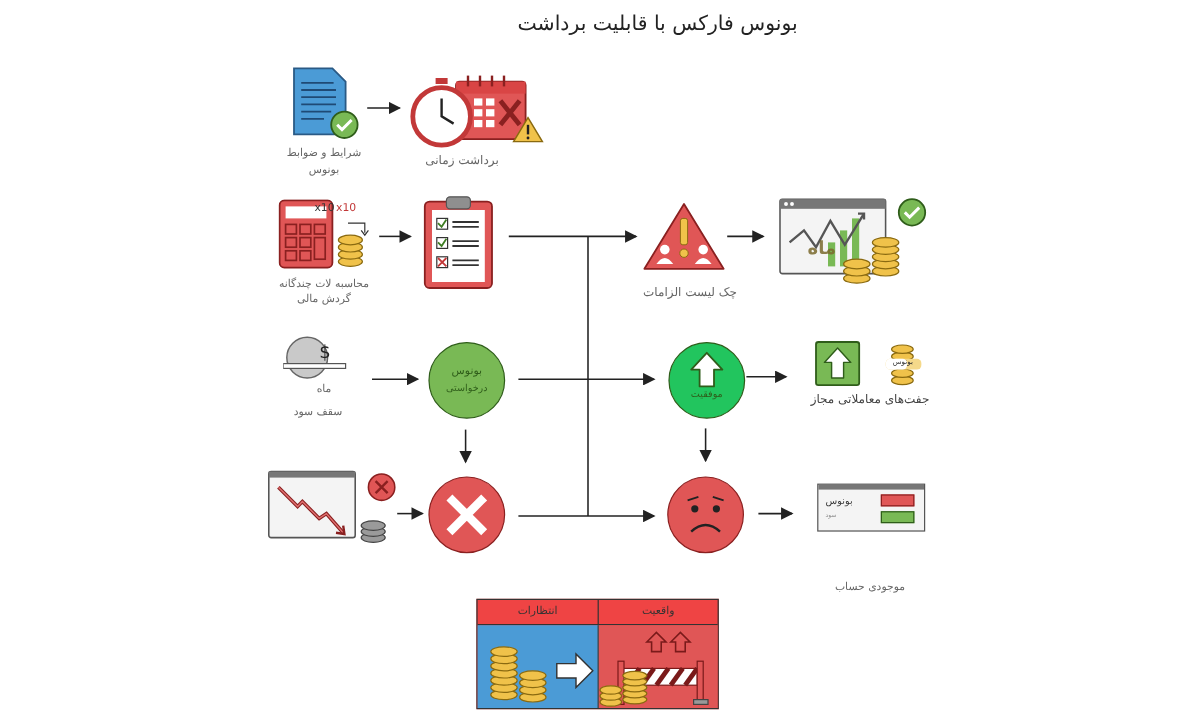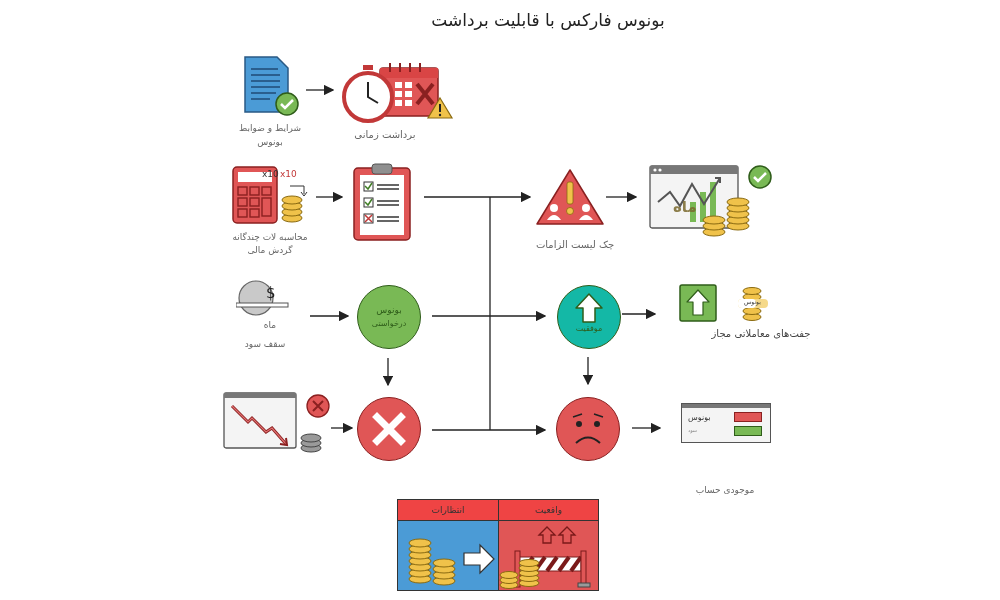--- a/index.html
+++ b/index.html
@@ -187,21 +187,21 @@
 </div>
 <div class="abs" style="left:266px;top:284px;font-size:15px;color:#222;">$</div>
 <div class="abs lbl" style="left:255px;top:318px;width:30px;">ماه</div>
 <div class="abs lbl" style="left:235px;top:337px;width:60px;">سقف سود</div>
 
 <div class="abs" style="left:357px;top:285px;width:62px;height:62px;border-radius:50%;background:#79b955;border:1.5px solid #2f5d1a;">
   <div class="circle-text" style="margin-top:17px;font-size:9px;">بونوس</div>
   <div class="circle-text">درخواستی</div>
 </div>
 
-<div class="abs" style="left:557px;top:285px;width:62px;height:62px;border-radius:50%;background:#14b8a6;border:1.5px solid #2f5d1a;">
+<div class="abs" style="left:557px;top:285px;width:62px;height:62px;border-radius:50%;background:#22c55e;border:1.5px solid #2f5d1a;">
   <svg width="62" height="40" style="position:absolute;left:0;top:4px;">
     <path d="M31,4 L44,18 L37,18 L37,32 L25,32 L25,18 L18,18 Z" fill="#fff" stroke="#2f5d1a" stroke-width="1.5" stroke-linejoin="round"></path>
   </svg>
   <div class="circle-text" style="position:absolute;left:0;width:62px;top:36px;">موفقیت</div>
 </div>
 
 <div class="abs" style="left:678px;top:283px;width:90px;height:42px;">
   <svg width="90" height="42">
     <rect x="2" y="2" width="36" height="36" rx="2" fill="#79b955" stroke="#2f5d1a" stroke-width="1.5"></rect>
     <path d="M20,7 L31,19 L25,19 L25,32 L15,32 L15,19 L9,19 Z" fill="#fff" stroke="#2f5d1a" stroke-width="1.2" stroke-linejoin="round"></path>
@@ -209,21 +209,21 @@
       <ellipse cx="74" cy="34" rx="9" ry="3.5"></ellipse>
         <ellipse cx="74" cy="28" rx="9" ry="3.5"></ellipse>
         <ellipse cx="74" cy="14" rx="9" ry="3.5"></ellipse>
         <ellipse cx="74" cy="8" rx="9" ry="3.5"></ellipse>
     </g>
     <rect x="60" y="16" width="30" height="9" rx="4" fill="#f5d98a"></rect>
     <rect x="60" y="16" width="18" height="9" rx="4" fill="#fff"></rect>
   </svg>
 </div>
 <div class="abs" style="left:744px;top:298px;font-size:6px;color:#333;direction:rtl;">بونوس</div>
-<div class="abs lbl-dark" style="left:670px;top:328px;width:110px;margin-left:36px;">جفت‌های معاملاتی مجاز</div>
+<div class="abs lbl-dark" style="left:670px;top:328px;width:110px;">جفت‌های معاملاتی مجاز</div>
 
 <div class="abs" style="left:222px;top:390px;width:110px;height:65px;">
   <svg width="110" height="65">
     <rect x="2" y="3" width="72" height="55" rx="2" fill="#f4f4f4" stroke="#555" stroke-width="1.3"></rect>
     <rect x="2" y="3" width="72" height="5" fill="#777"></rect>
     <path d="M10,16 L26,32 L30,28 L44,42 L50,38 L64,54" stroke="#8a2020" stroke-width="3" fill="none"></path>
     <path d="M10,16 L26,32 L30,28 L44,42 L50,38 L64,54" stroke="#e07070" stroke-width="1.2" fill="none"></path>
     <path d="M58,54 L65,55 L64,48" stroke="#8a2020" stroke-width="2" fill="none"></path>
     <circle cx="96" cy="16" r="11" fill="#e05656" stroke="#8a2020" stroke-width="1.3"></circle>
     <path d="M91,11 L101,21 M101,11 L91,21" stroke="#8a2020" stroke-width="2"></path>

